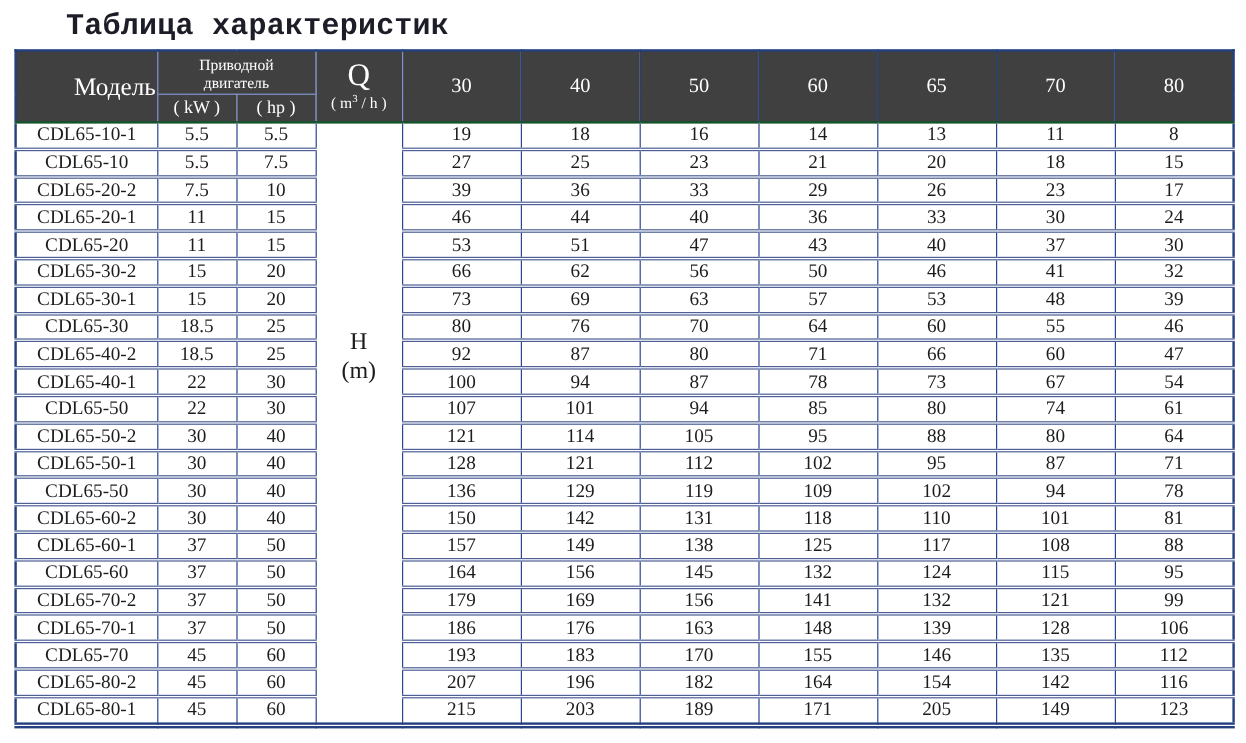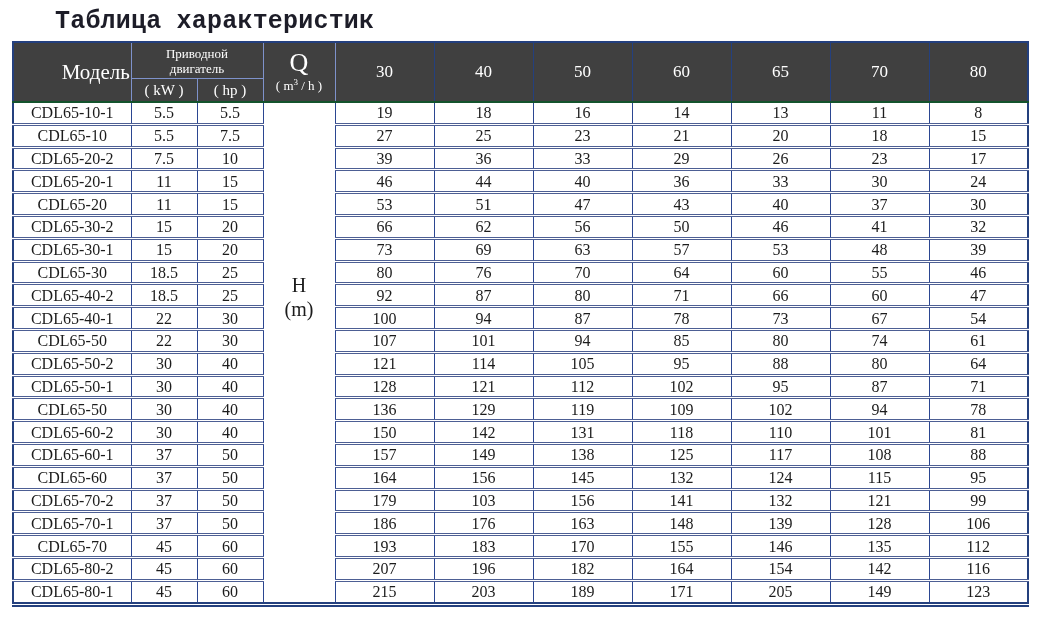--- a/index.html
+++ b/index.html
@@ -319,21 +319,21 @@
         <td>132</td>
         <td>124</td>
         <td>115</td>
         <td>95</td>
       </tr>
       <tr>
         <td>CDL65-70-2</td>
         <td>37</td>
         <td>50</td>
         <td>179</td>
-        <td>103</td>
+        <td>169</td>
         <td>156</td>
         <td>141</td>
         <td>132</td>
         <td>121</td>
         <td>99</td>
       </tr>
       <tr>
         <td>CDL65-70-1</td>
         <td>37</td>
         <td>50</td>

